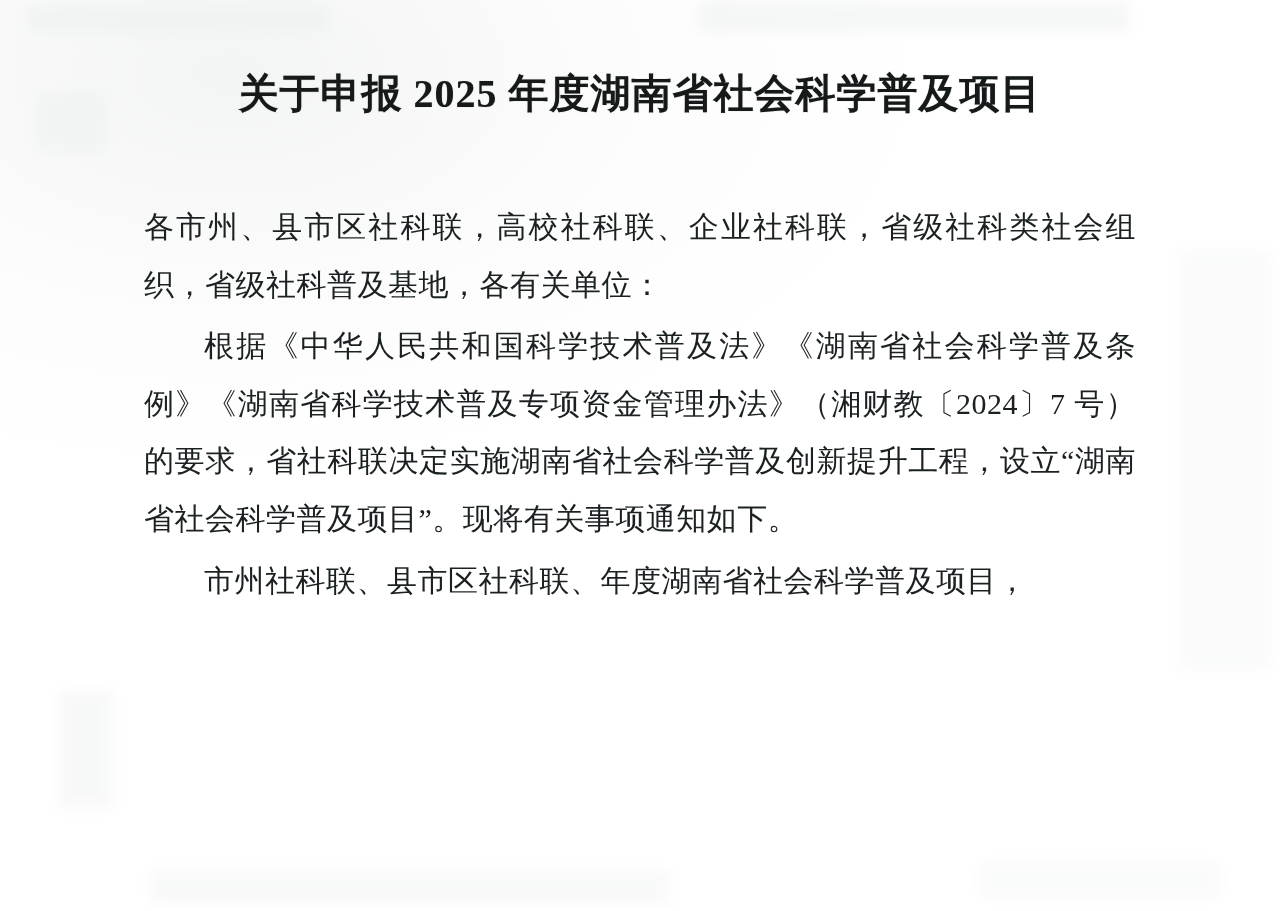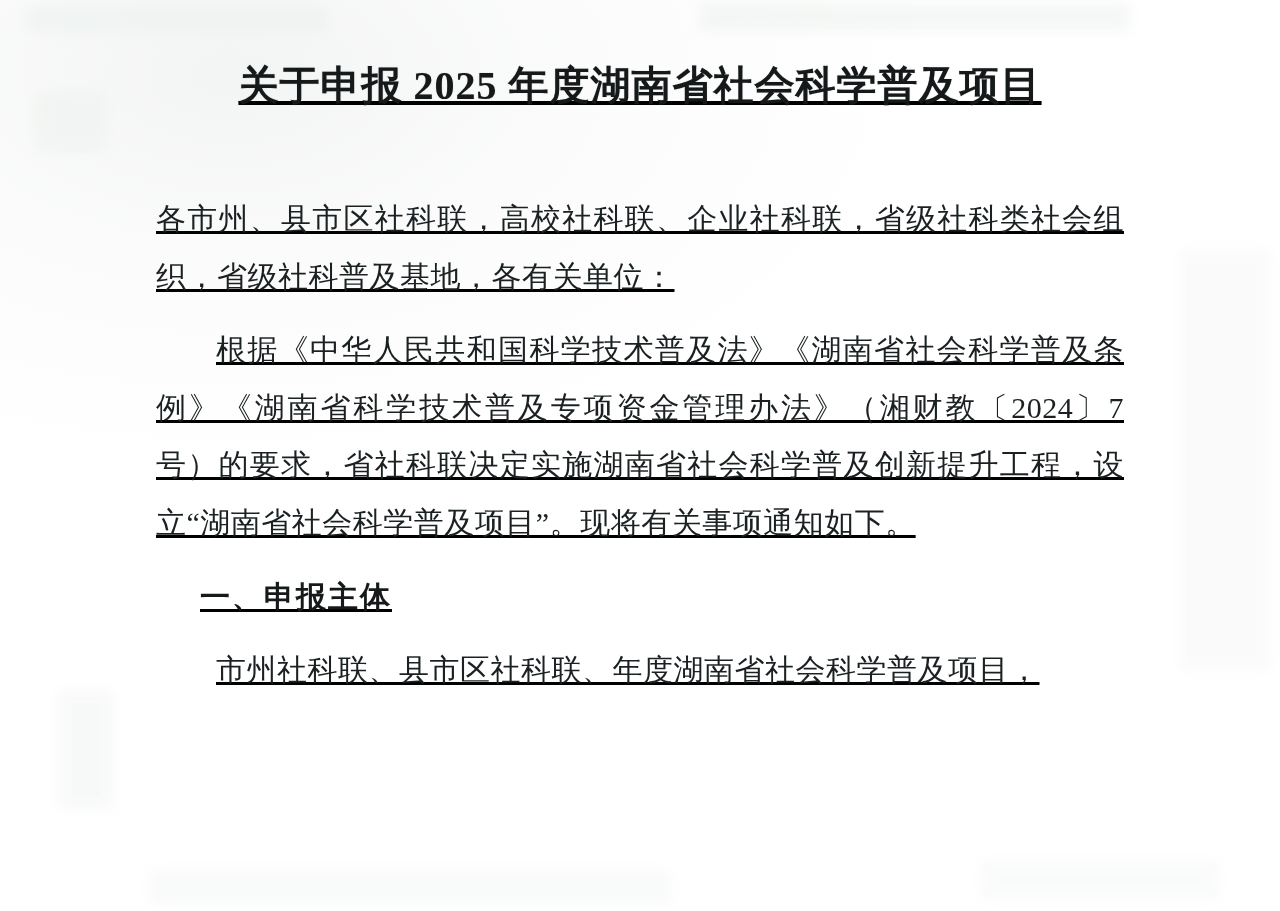--- a/index.html
+++ b/index.html
@@ -36,22 +36,21 @@
   .s2 { left: 700px; top: 2px;   width: 430px; height: 30px; opacity: .40; }
   .s3 { left: 36px;  top: 92px;  width: 70px;  height: 60px; opacity: .35; }
   .s4 { left: 58px;  top: 690px; width: 56px;  height: 120px; opacity: .30; }
   .s5 { left: 1180px;top: 250px; width: 90px;  height: 420px; opacity: .25; }
   .s6 { left: 150px; top: 870px; width: 520px; height: 34px;  opacity: .28; }
   .s7 { left: 980px; top: 860px; width: 240px; height: 40px;  opacity: .22; }
 
   .content {
     position: relative;
     z-index: 2;
-    padding: 4px 140px;
-    text-decoration: underline;
+    padding: 12px 140px;
   }
 
   .doc-title {
     text-align: center;
     font-family: "Liberation Serif", "DejaVu Serif", serif;
     font-weight: bold;
     font-size: 40px;
     line-height: 1.7;
     letter-spacing: 1px;
     color: #15191a;
@@ -66,21 +65,21 @@
   .body-block {
     margin-top: 70px;
     font-size: 30px;
     line-height: 1.92;
     color: #1b2122;
     letter-spacing: .5px;
     text-align: justify;
     text-justify: inter-character;
   }
   .para {
-    margin: 16px;
+    margin: 4px;
     text-indent: 0;
   }
   .para.indent {
     text-indent: 2em;
   }
   .para + .para {
     margin-top: 0;
   }
   .heading {
     margin: 6px 0 0 0;
@@ -116,20 +115,19 @@
 
   <div class="content">
 
     <h1 class="doc-title">
       <span>关于申报 2025 年度湖南省社会科学普及项目</span>
     </h1>
 
     <div class="body-block">
       <p class="para">各市州、县市区社科联，高校社科联、企业社科联，省级社科类社会组织，省级社科普及基地，各有关单位：</p>
       <p class="para indent">根据《中华人民共和国科学技术普及法》《湖南省社会科学普及条例》《湖南省科学技术普及专项资金管理办法》（湘财教〔2024〕7 号）的要求，省社科联决定实施湖南省社会科学普及创新提升工程，设立“湖南省社会科学普及项目”。现将有关事项通知如下。</p>
-      <p class="heading">一、申报主体</p>
       <p class="para indent">市州社科联、县市区社科联、年度湖南省社会科学普及项目，</p>
     </div>
 
   </div>
 
   <div class="clip-bottom"></div>
 </div>
 
 </body></html>

